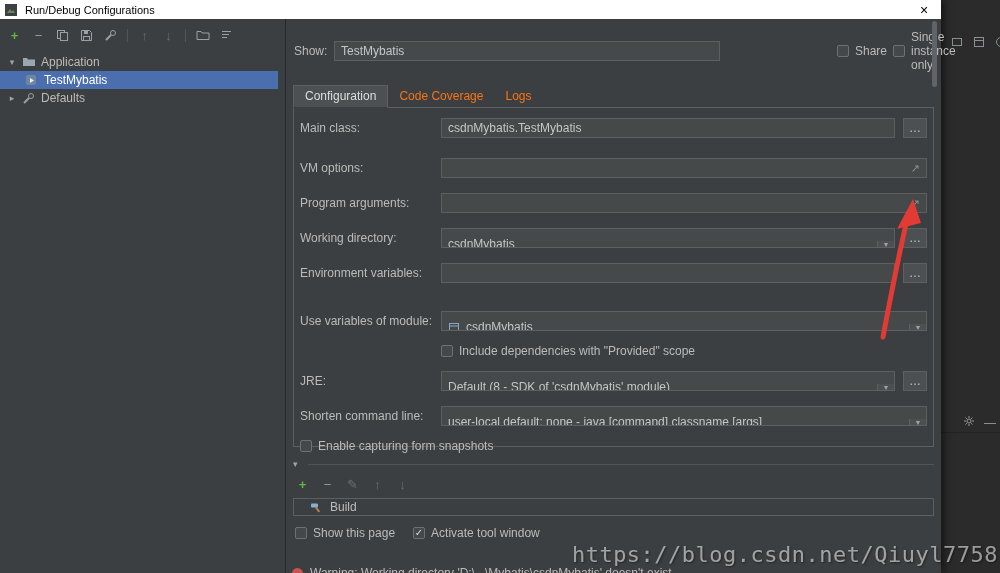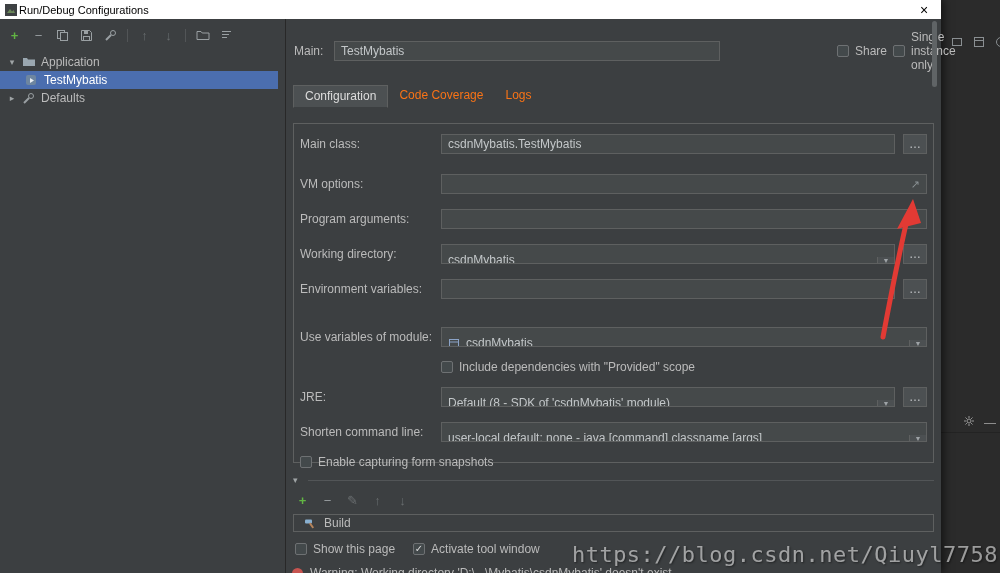--- a/index.html
+++ b/index.html
@@ -4,21 +4,21 @@
 <style>
   * { margin:0; padding:0; box-sizing:border-box; }
   html,body { background:#1e1e1e; }
   .screen { position:relative; width:1000px; height:573px; overflow:hidden;
             background:#2b2b2b; font-family:"Liberation Sans", sans-serif; font-size:12px; color:#bbbbbb; }
 
   
   .dialog { position:absolute; left:0; top:0; width:941px; height:573px; background:#3c3f41;
             box-shadow:3px 0 8px rgba(0,0,0,.55); z-index:1; }
   .titlebar { height:19px; background:#ffffff; color:#000; display:flex; align-items:center;
-              gap:0; padding-left:5px; font-size:11px; }
+              gap:6px; padding-left:5px; font-size:11px; }
   .titlebar .t { flex:0 0 auto; }
   .close { margin-left:auto; width:34px; height:19px; display:flex; align-items:center; justify-content:center;
            font-size:14px; color:#000; cursor:default; }
   .body { display:flex; height:554px; }
 
   
   .leftcol { width:286px; border-right:1px solid #282828; display:flex; flex-direction:column; }
   .ltb { height:32px; display:flex; align-items:center; gap:9px; padding:0 7px; }
   .ti { width:15px; height:15px; display:inline-flex; align-items:center; justify-content:center;
         font-size:13px; color:#9aa0a3; line-height:1; }
@@ -38,21 +38,21 @@
   .namerow label { width:40px; }
   .field { height:20px; background:#45494a; border:1px solid #5e6060; display:flex; align-items:center;
            padding:0 6px; color:#c3c7c9; overflow:hidden; white-space:nowrap; }
   .namefield { width:386px; }
   .cb { display:inline-flex; align-items:center; gap:6px; }
   .cb .box { width:12px; height:12px; background:#43494b; border:1px solid #6e7173; border-radius:2px;
              display:inline-flex; align-items:center; justify-content:center; flex:0 0 auto; }
   .cb .check { font-style:normal; color:#dcdcdc; font-size:10px; line-height:1; }
   .namerow .cbs { margin-left:auto; display:flex; gap:16px; padding-right:2px; }
 
-  .tabs { display:flex; align-items:flex-start; margin:13px 7px 16px 7px; position:relative; z-index:2; }
+  .tabs { display:flex; align-items:flex-end; margin:13px 7px 0 7px; position:relative; z-index:2; }
   .tab { padding:3px 11px 4px; color:#f97316; }
   .tab.active { background:#4c5052; border:1px solid #5e6060; border-bottom:1px solid #3c3f41;
                 margin-bottom:-1px; color:#dddddd; }
   .tabpanel { margin:0 7px; border:1px solid #5e6060; height:340px; padding:8px 6px 0 6px; background:#3c3f41; }
 
   .frow { display:flex; align-items:center; height:24px; }
   .frow > label { width:141px; flex:0 0 auto; }
   .ctrl { flex:1; display:flex; gap:8px; align-items:center; }
   .ctrl .field, .combo { flex:1; }
   .combo { height:20px; background:#45494a; border:1px solid #5e6060; display:flex; align-items:center;
@@ -65,21 +65,21 @@
           font:inherit; display:flex; align-items:center; justify-content:center; flex:0 0 auto; }
   .mt16{margin-top:16px} .mt11{margin-top:11px} .mt24{margin-top:24px}
   .cbrow { display:flex; align-items:center; height:14px; }
   .indent { margin-left:141px; }
 
   .blhead { display:flex; align-items:center; gap:6px; margin:12px 7px 0 7px; }
   .blhead .tri { font-size:9px; color:#9fa4a6; }
   .blhead .line { flex:1; height:1px; background:#525557; margin-left:4px; }
   .bltb { display:flex; align-items:center; gap:10px; margin:8px 7px 0 9px; }
   .blist { margin:6px 7px 0 7px; height:18px; border:1px solid #5e6060; display:flex; align-items:center;
-           gap:6px; padding:0 10px; }
+           gap:6px; padding:0 16px; }
   .blcbs { display:flex; gap:18px; margin:10px 7px 0 9px; }
 
   .warnrow { position:absolute; left:292px; top:566px; display:flex; align-items:center; gap:7px; white-space:nowrap; }
   .warndot { width:11px; height:11px; border-radius:50%; background:#c75450; flex:0 0 auto; }
 
   .scrollthumb { position:absolute; left:932px; top:21px; width:5px; height:66px; background:#606466; border-radius:3px; z-index:3; }
 
   
   .strip { position:absolute; left:941px; top:0; width:59px; height:573px; background:#2b2b2b; }
   .stripicons { position:absolute; left:8px; top:34px; display:flex; gap:7px; }
@@ -205,21 +205,21 @@
                   <path d="M2 11L7 6" stroke="#9aa0a3" stroke-width="2"></path>
                 </svg>
               </span>
             <span class="tl">Defaults</span>
           </div>
         </div>
       </div>
 
       <div class="rightcol">
         <div class="namerow">
-          <label>Main:</label>
+          <label>Show:</label>
           <div class="field namefield">
             <span>TestMybatis</span>
           </div>
           <div class="cbs">
             <label class="cb">
               <span class="box"></span>
               <span>Share</span>
             </label>
             <label class="cb">
               <span class="box"></span>

